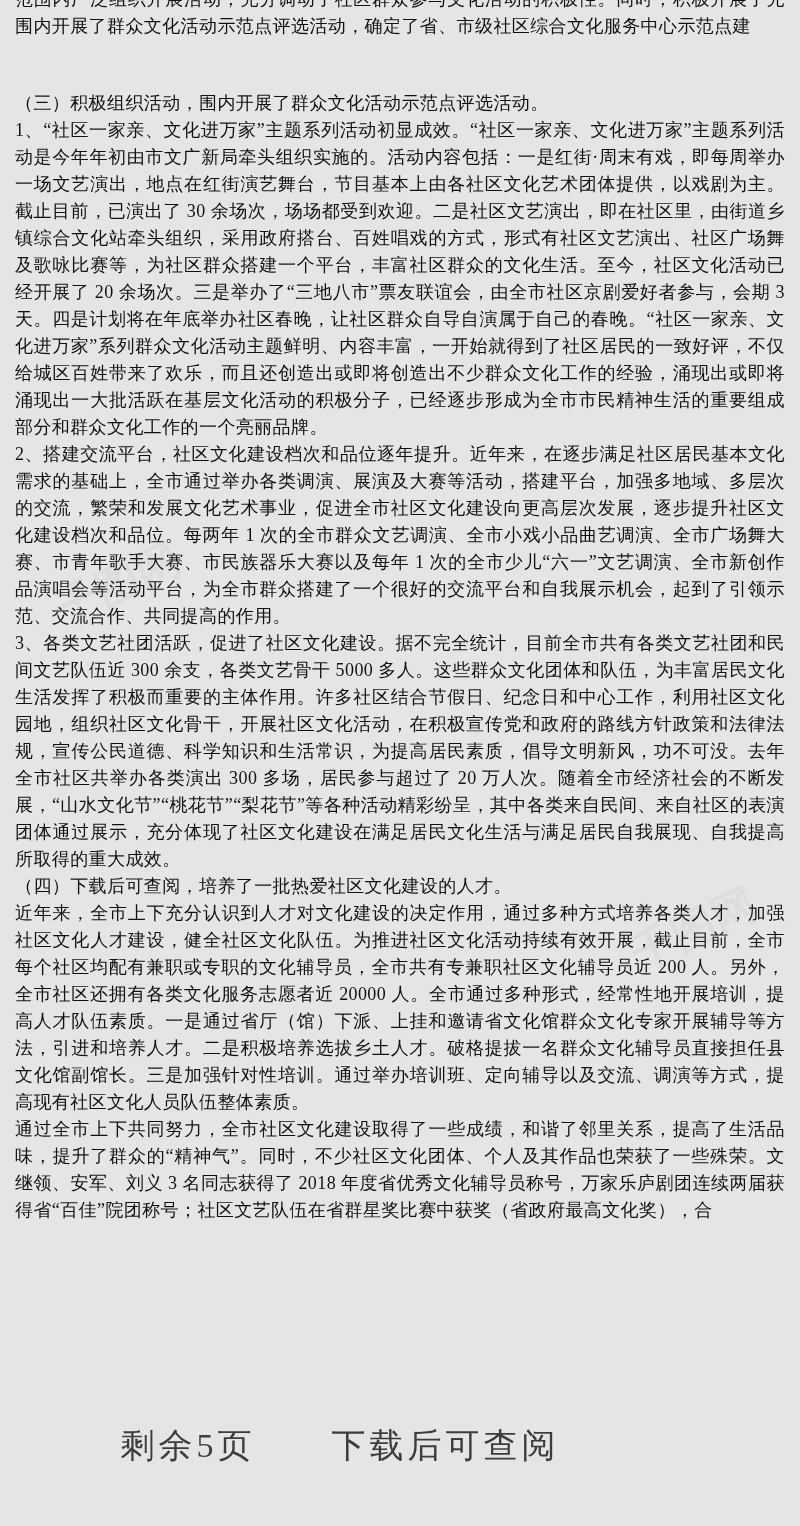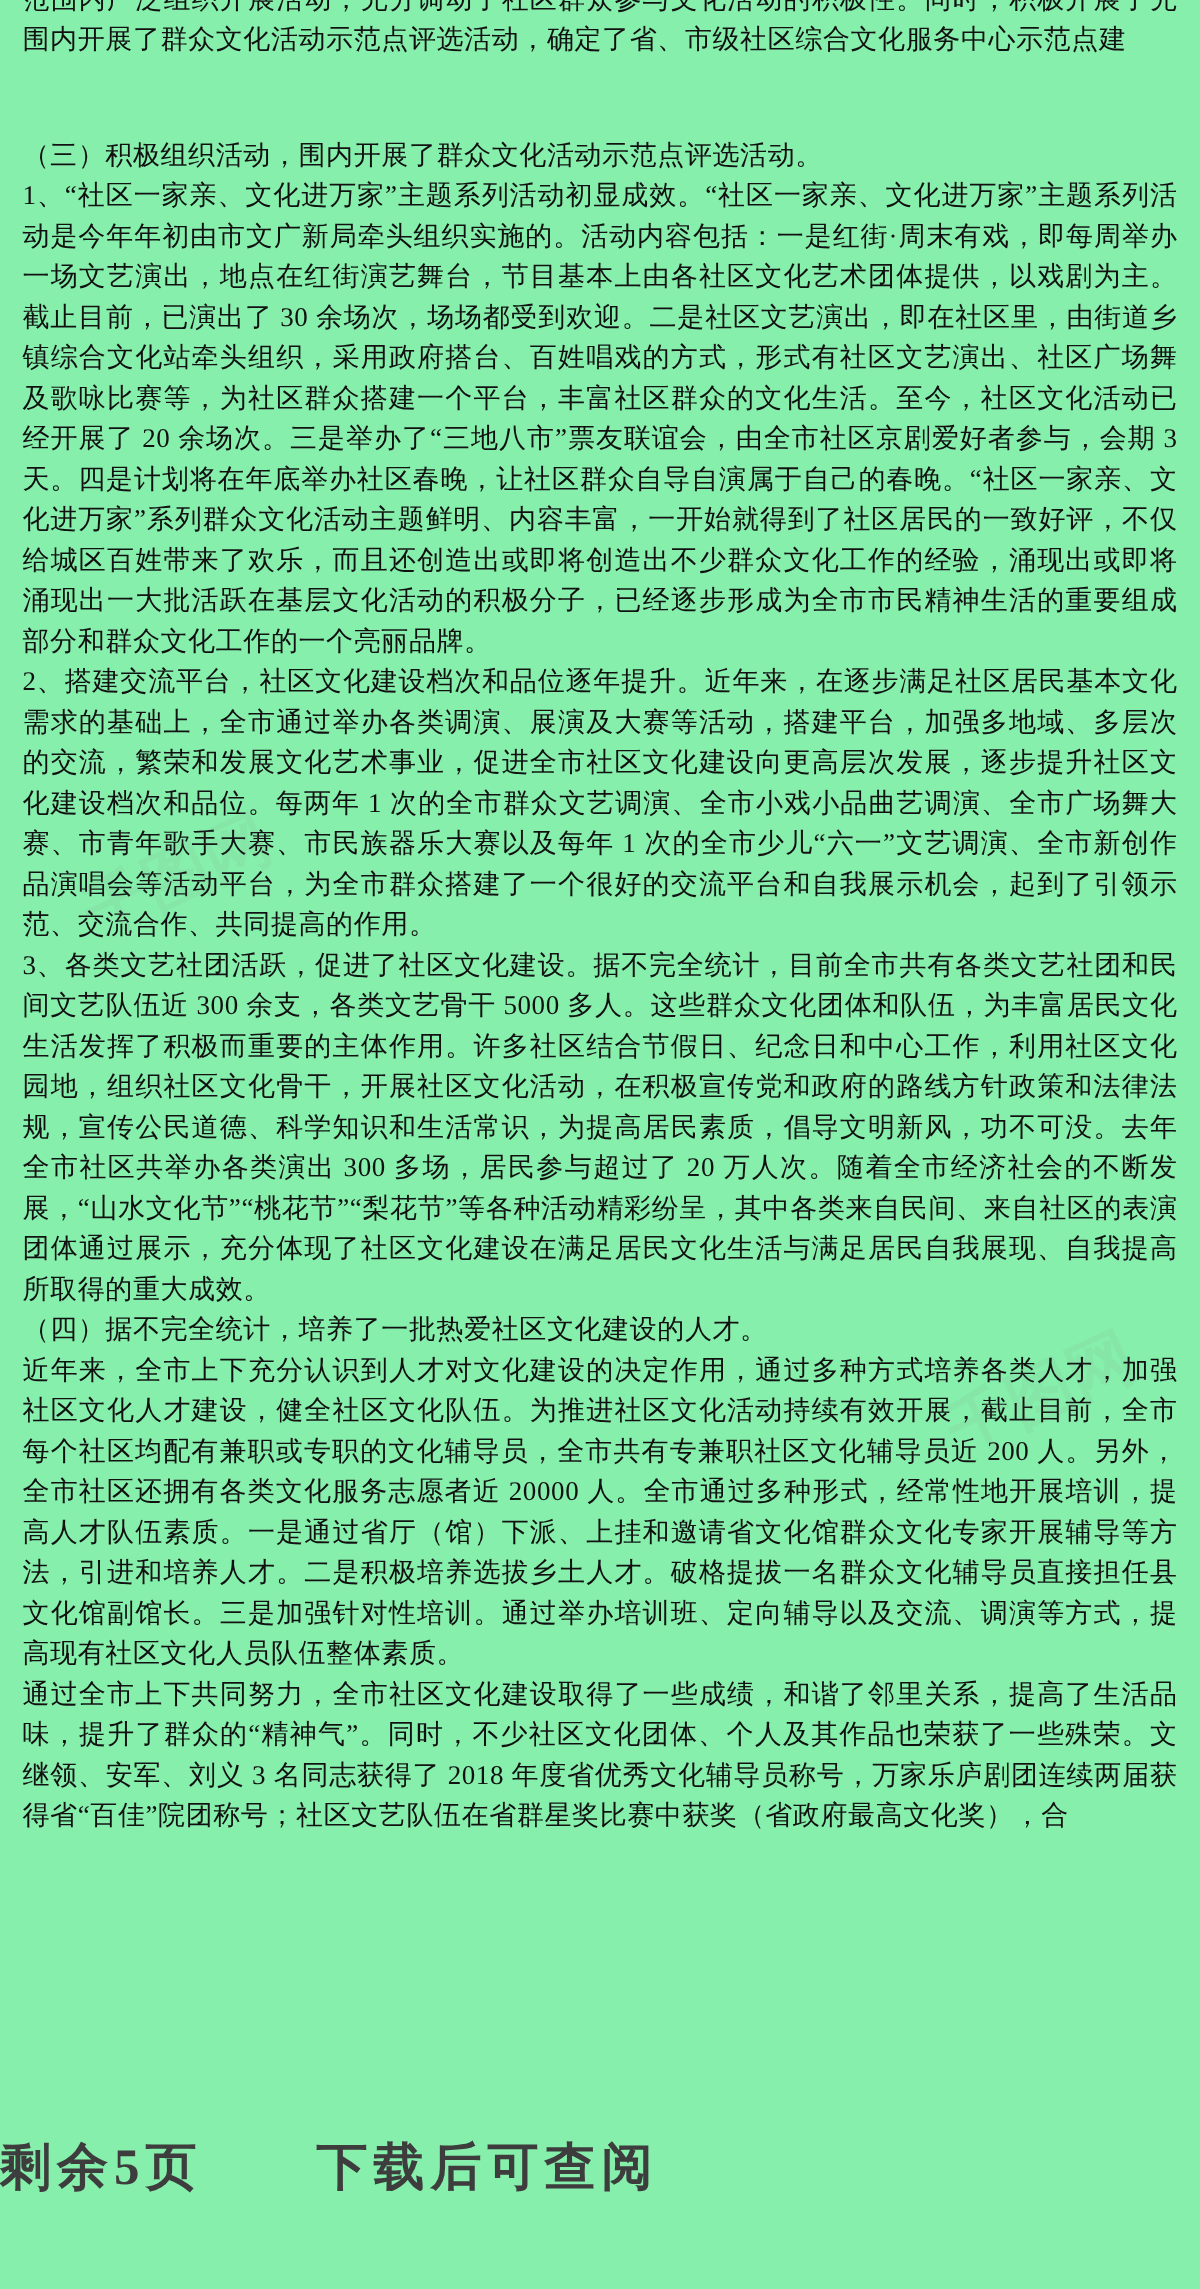--- a/index.html
+++ b/index.html
@@ -10,21 +10,21 @@
     overflow: hidden;
     font-family: "Liberation Serif", serif;
     color: #111111;
   }
   .page {
     position: relative;
     width: 800px;
     height: 1526px;
     padding: 0 15px;
     overflow: hidden;
-    background: #86efac;
+    background: #e5e5e5;
   }
   .body-text p {
     font-size: 18px;
     line-height: 27px;
     text-align: justify;
     letter-spacing: 0.4px;
     word-break: break-all;
   }
   .clip {
     height: 13px;
@@ -37,23 +37,24 @@
     letter-spacing: 0.4px;
     text-align: justify;
     word-break: break-all;
   }
   .gap-after { margin-bottom: 50px; }
   .footer {
     position: absolute;
     top: 1424px;
     left: 0;
     width: 680px;
+    text-align: center;
     font-size: 34px;
     line-height: 44px;
-    font-weight: bold;
+    font-weight: normal;
     color: #3d3d3d;
     letter-spacing: 4px;
   }
   .watermark {
     position: absolute;
     color: #7a7a7a;
     opacity: 0.07;
     transform: rotate(-25deg);
     font-size: 44px;
     font-weight: bold;
@@ -71,21 +72,21 @@
   <div class="clip">
     <p>范围内广泛组织开展活动，充分调动了社区群众参与文化活动的积极性。同时，积极开展了先进带动活动。在全市范</p>
   </div>
 
   <div class="body-text">
     <p class="gap-after">围内开展了群众文化活动示范点评选活动，确定了省、市级社区综合文化服务中心示范点建</p>
     <p>（三）积极组织活动，围内开展了群众文化活动示范点评选活动。</p>
     <p>1、“社区一家亲、文化进万家”主题系列活动初显成效。“社区一家亲、文化进万家”主题系列活动是今年年初由市文广新局牵头组织实施的。活动内容包括：一是红街·周末有戏，即每周举办一场文艺演出，地点在红街演艺舞台，节目基本上由各社区文化艺术团体提供，以戏剧为主。截止目前，已演出了 30 余场次，场场都受到欢迎。二是社区文艺演出，即在社区里，由街道乡镇综合文化站牵头组织，采用政府搭台、百姓唱戏的方式，形式有社区文艺演出、社区广场舞及歌咏比赛等，为社区群众搭建一个平台，丰富社区群众的文化生活。至今，社区文化活动已经开展了 20 余场次。三是举办了“三地八市”票友联谊会，由全市社区京剧爱好者参与，会期 3 天。四是计划将在年底举办社区春晚，让社区群众自导自演属于自己的春晚。“社区一家亲、文化进万家”系列群众文化活动主题鲜明、内容丰富，一开始就得到了社区居民的一致好评，不仅给城区百姓带来了欢乐，而且还创造出或即将创造出不少群众文化工作的经验，涌现出或即将涌现出一大批活跃在基层文化活动的积极分子，已经逐步形成为全市市民精神生活的重要组成部分和群众文化工作的一个亮丽品牌。</p>
     <p>2、搭建交流平台，社区文化建设档次和品位逐年提升。近年来，在逐步满足社区居民基本文化需求的基础上，全市通过举办各类调演、展演及大赛等活动，搭建平台，加强多地域、多层次的交流，繁荣和发展文化艺术事业，促进全市社区文化建设向更高层次发展，逐步提升社区文化建设档次和品位。每两年 1 次的全市群众文艺调演、全市小戏小品曲艺调演、全市广场舞大赛、市青年歌手大赛、市民族器乐大赛以及每年 1 次的全市少儿“六一”文艺调演、全市新创作品演唱会等活动平台，为全市群众搭建了一个很好的交流平台和自我展示机会，起到了引领示范、交流合作、共同提高的作用。</p>
     <p>3、各类文艺社团活跃，促进了社区文化建设。据不完全统计，目前全市共有各类文艺社团和民间文艺队伍近 300 余支，各类文艺骨干 5000 多人。这些群众文化团体和队伍，为丰富居民文化生活发挥了积极而重要的主体作用。许多社区结合节假日、纪念日和中心工作，利用社区文化园地，组织社区文化骨干，开展社区文化活动，在积极宣传党和政府的路线方针政策和法律法规，宣传公民道德、科学知识和生活常识，为提高居民素质，倡导文明新风，功不可没。去年全市社区共举办各类演出 300 多场，居民参与超过了 20 万人次。随着全市经济社会的不断发展，“山水文化节”“桃花节”“梨花节”等各种活动精彩纷呈，其中各类来自民间、来自社区的表演团体通过展示，充分体现了社区文化建设在满足居民文化生活与满足居民自我展现、自我提高所取得的重大成效。</p>
-    <p>（四）据不完全统计，培养了一批热爱社区文化建设的人才。</p>
+    <p>（四）下载后可查阅，培养了一批热爱社区文化建设的人才。</p>
     <p>近年来，全市上下充分认识到人才对文化建设的决定作用，通过多种方式培养各类人才，加强社区文化人才建设，健全社区文化队伍。为推进社区文化活动持续有效开展，截止目前，全市每个社区均配有兼职或专职的文化辅导员，全市共有专兼职社区文化辅导员近 200 人。另外，全市社区还拥有各类文化服务志愿者近 20000 人。全市通过多种形式，经常性地开展培训，提高人才队伍素质。一是通过省厅（馆）下派、上挂和邀请省文化馆群众文化专家开展辅导等方法，引进和培养人才。二是积极培养选拔乡土人才。破格提拔一名群众文化辅导员直接担任县文化馆副馆长。三是加强针对性培训。通过举办培训班、定向辅导以及交流、调演等方式，提高现有社区文化人员队伍整体素质。</p>
     <p>通过全市上下共同努力，全市社区文化建设取得了一些成绩，和谐了邻里关系，提高了生活品味，提升了群众的“精神气”。同时，不少社区文化团体、个人及其作品也荣获了一些殊荣。文继领、安军、刘义 3 名同志获得了 2018 年度省优秀文化辅导员称号，万家乐庐剧团连续两届获得省“百佳”院团称号；社区文艺队伍在省群星奖比赛中获奖（省政府最高文化奖），合</p>
   </div>
 
   <div class="watermark wm1">千图网</div>
   <div class="watermark wm2">千图网</div>
 
   <div class="footer">剩余5页　　下载后可查阅</div>
 
 </div>

